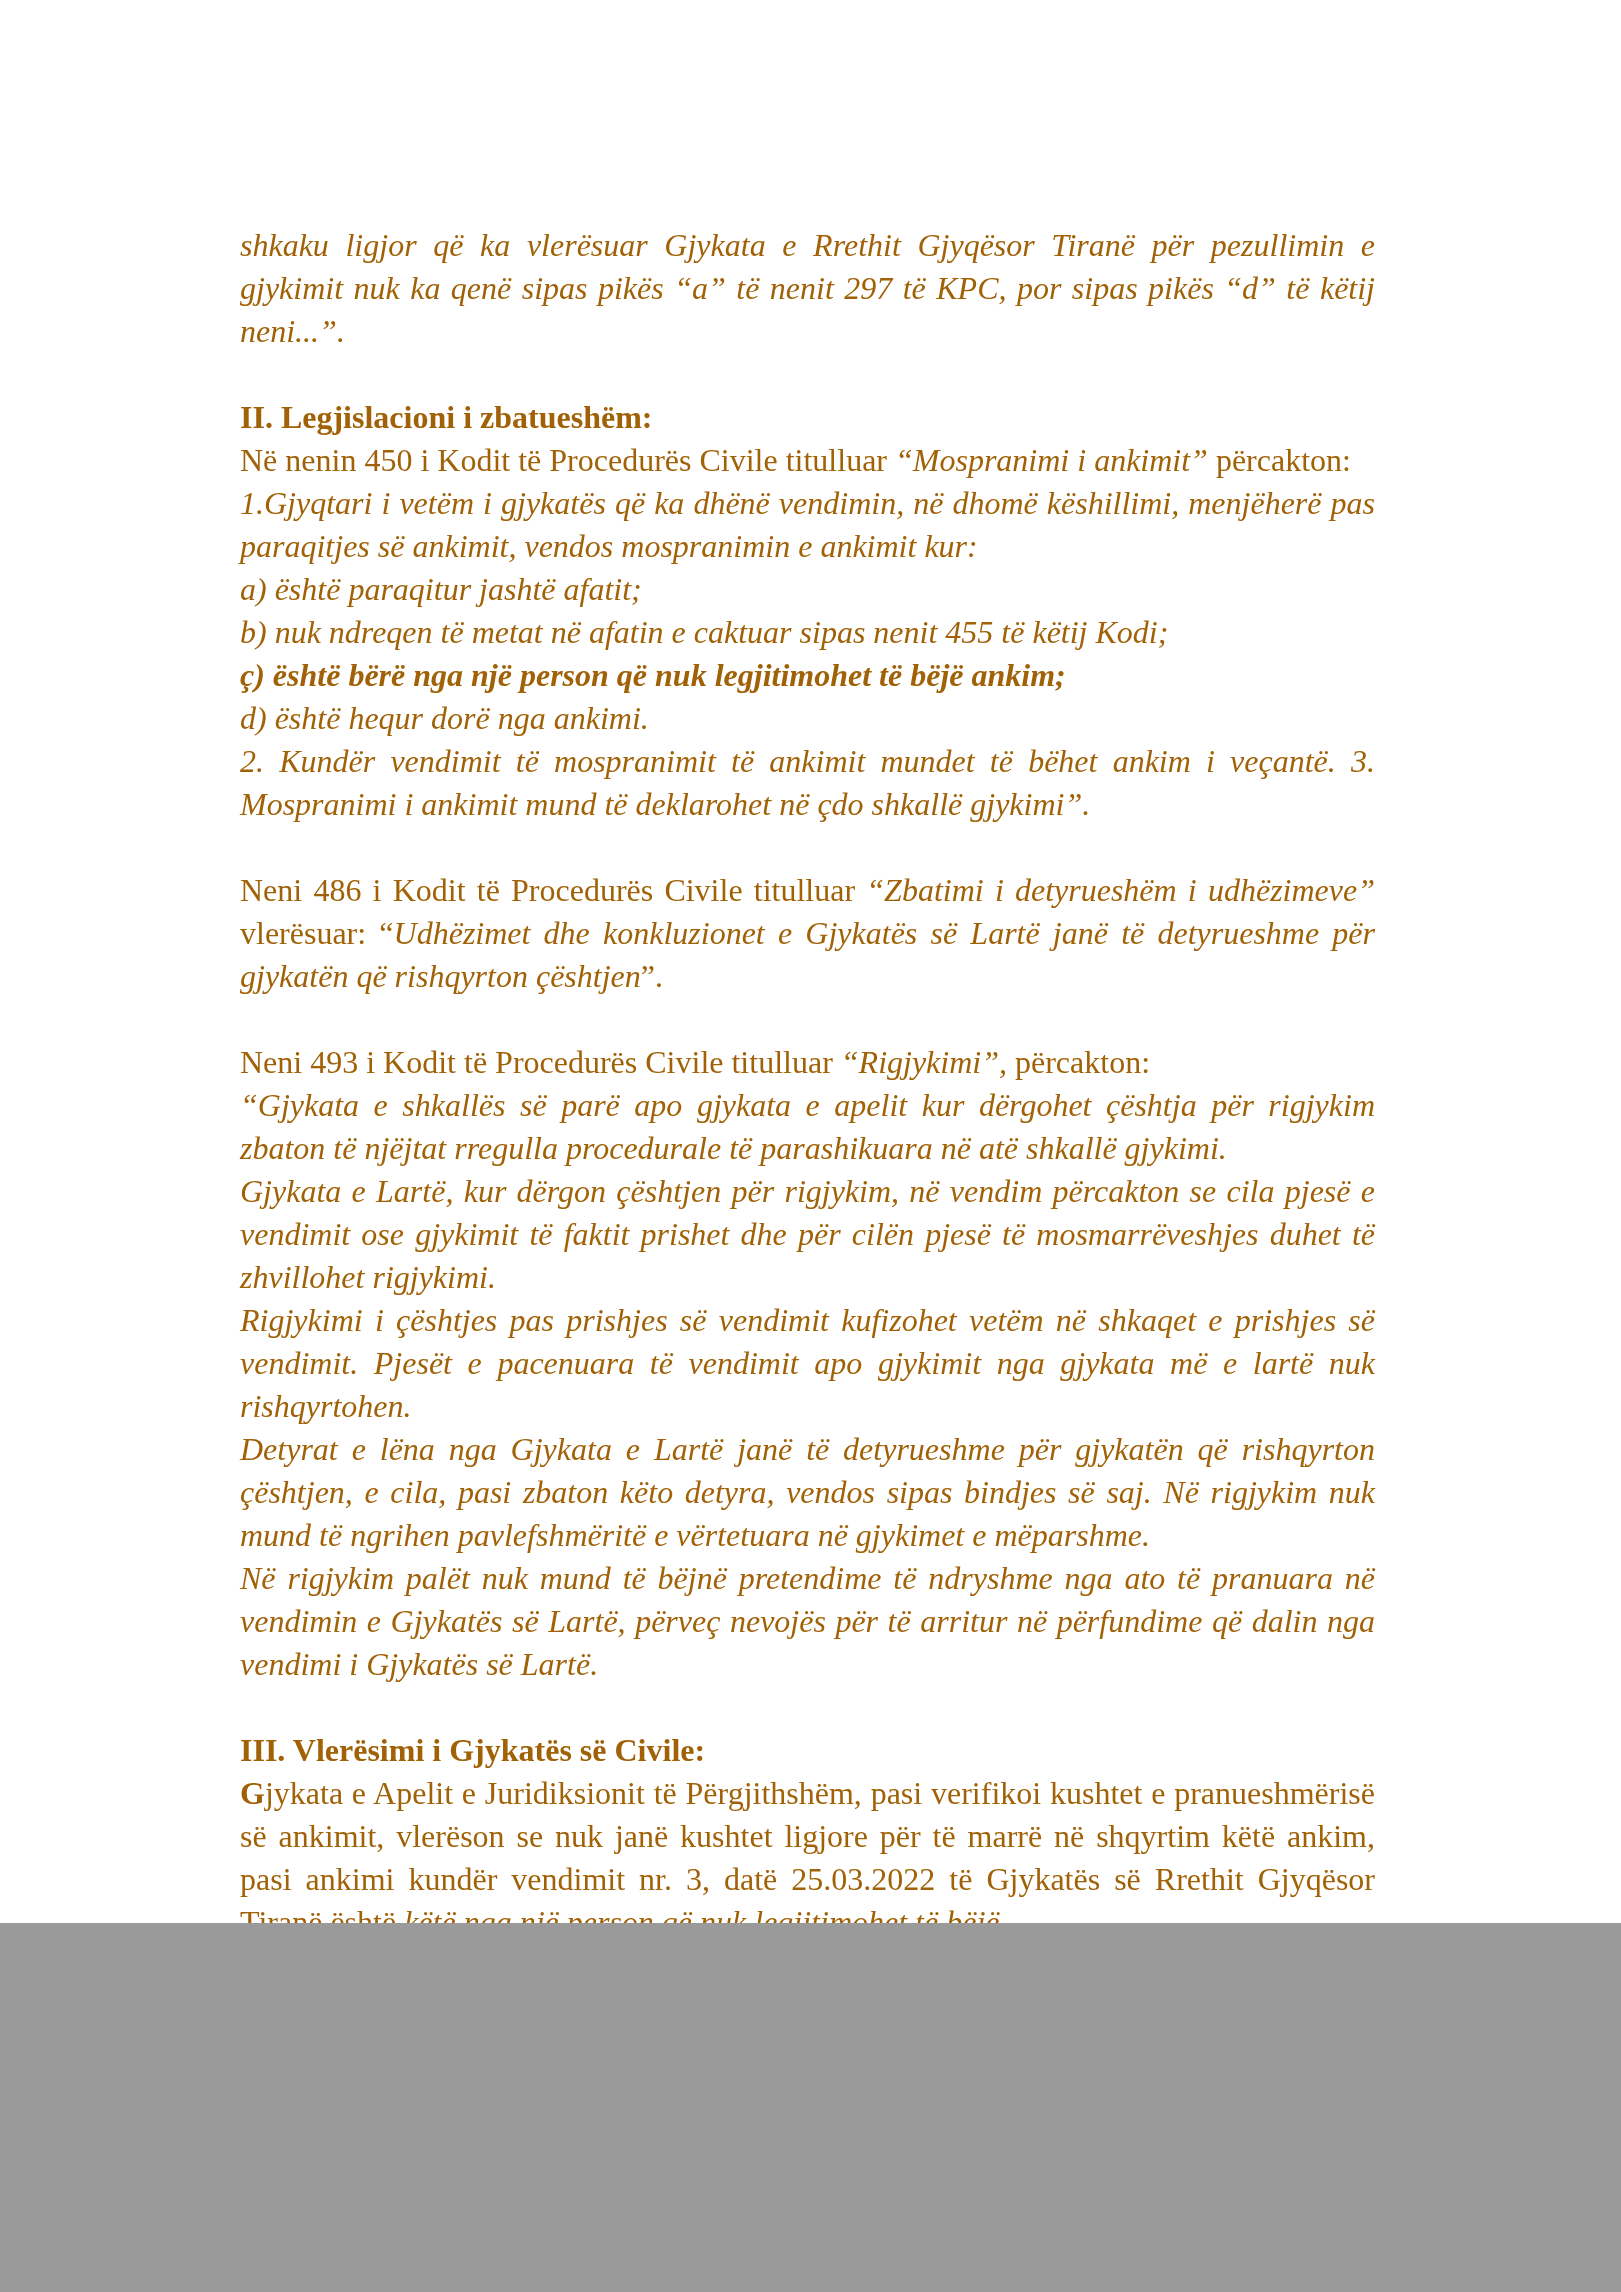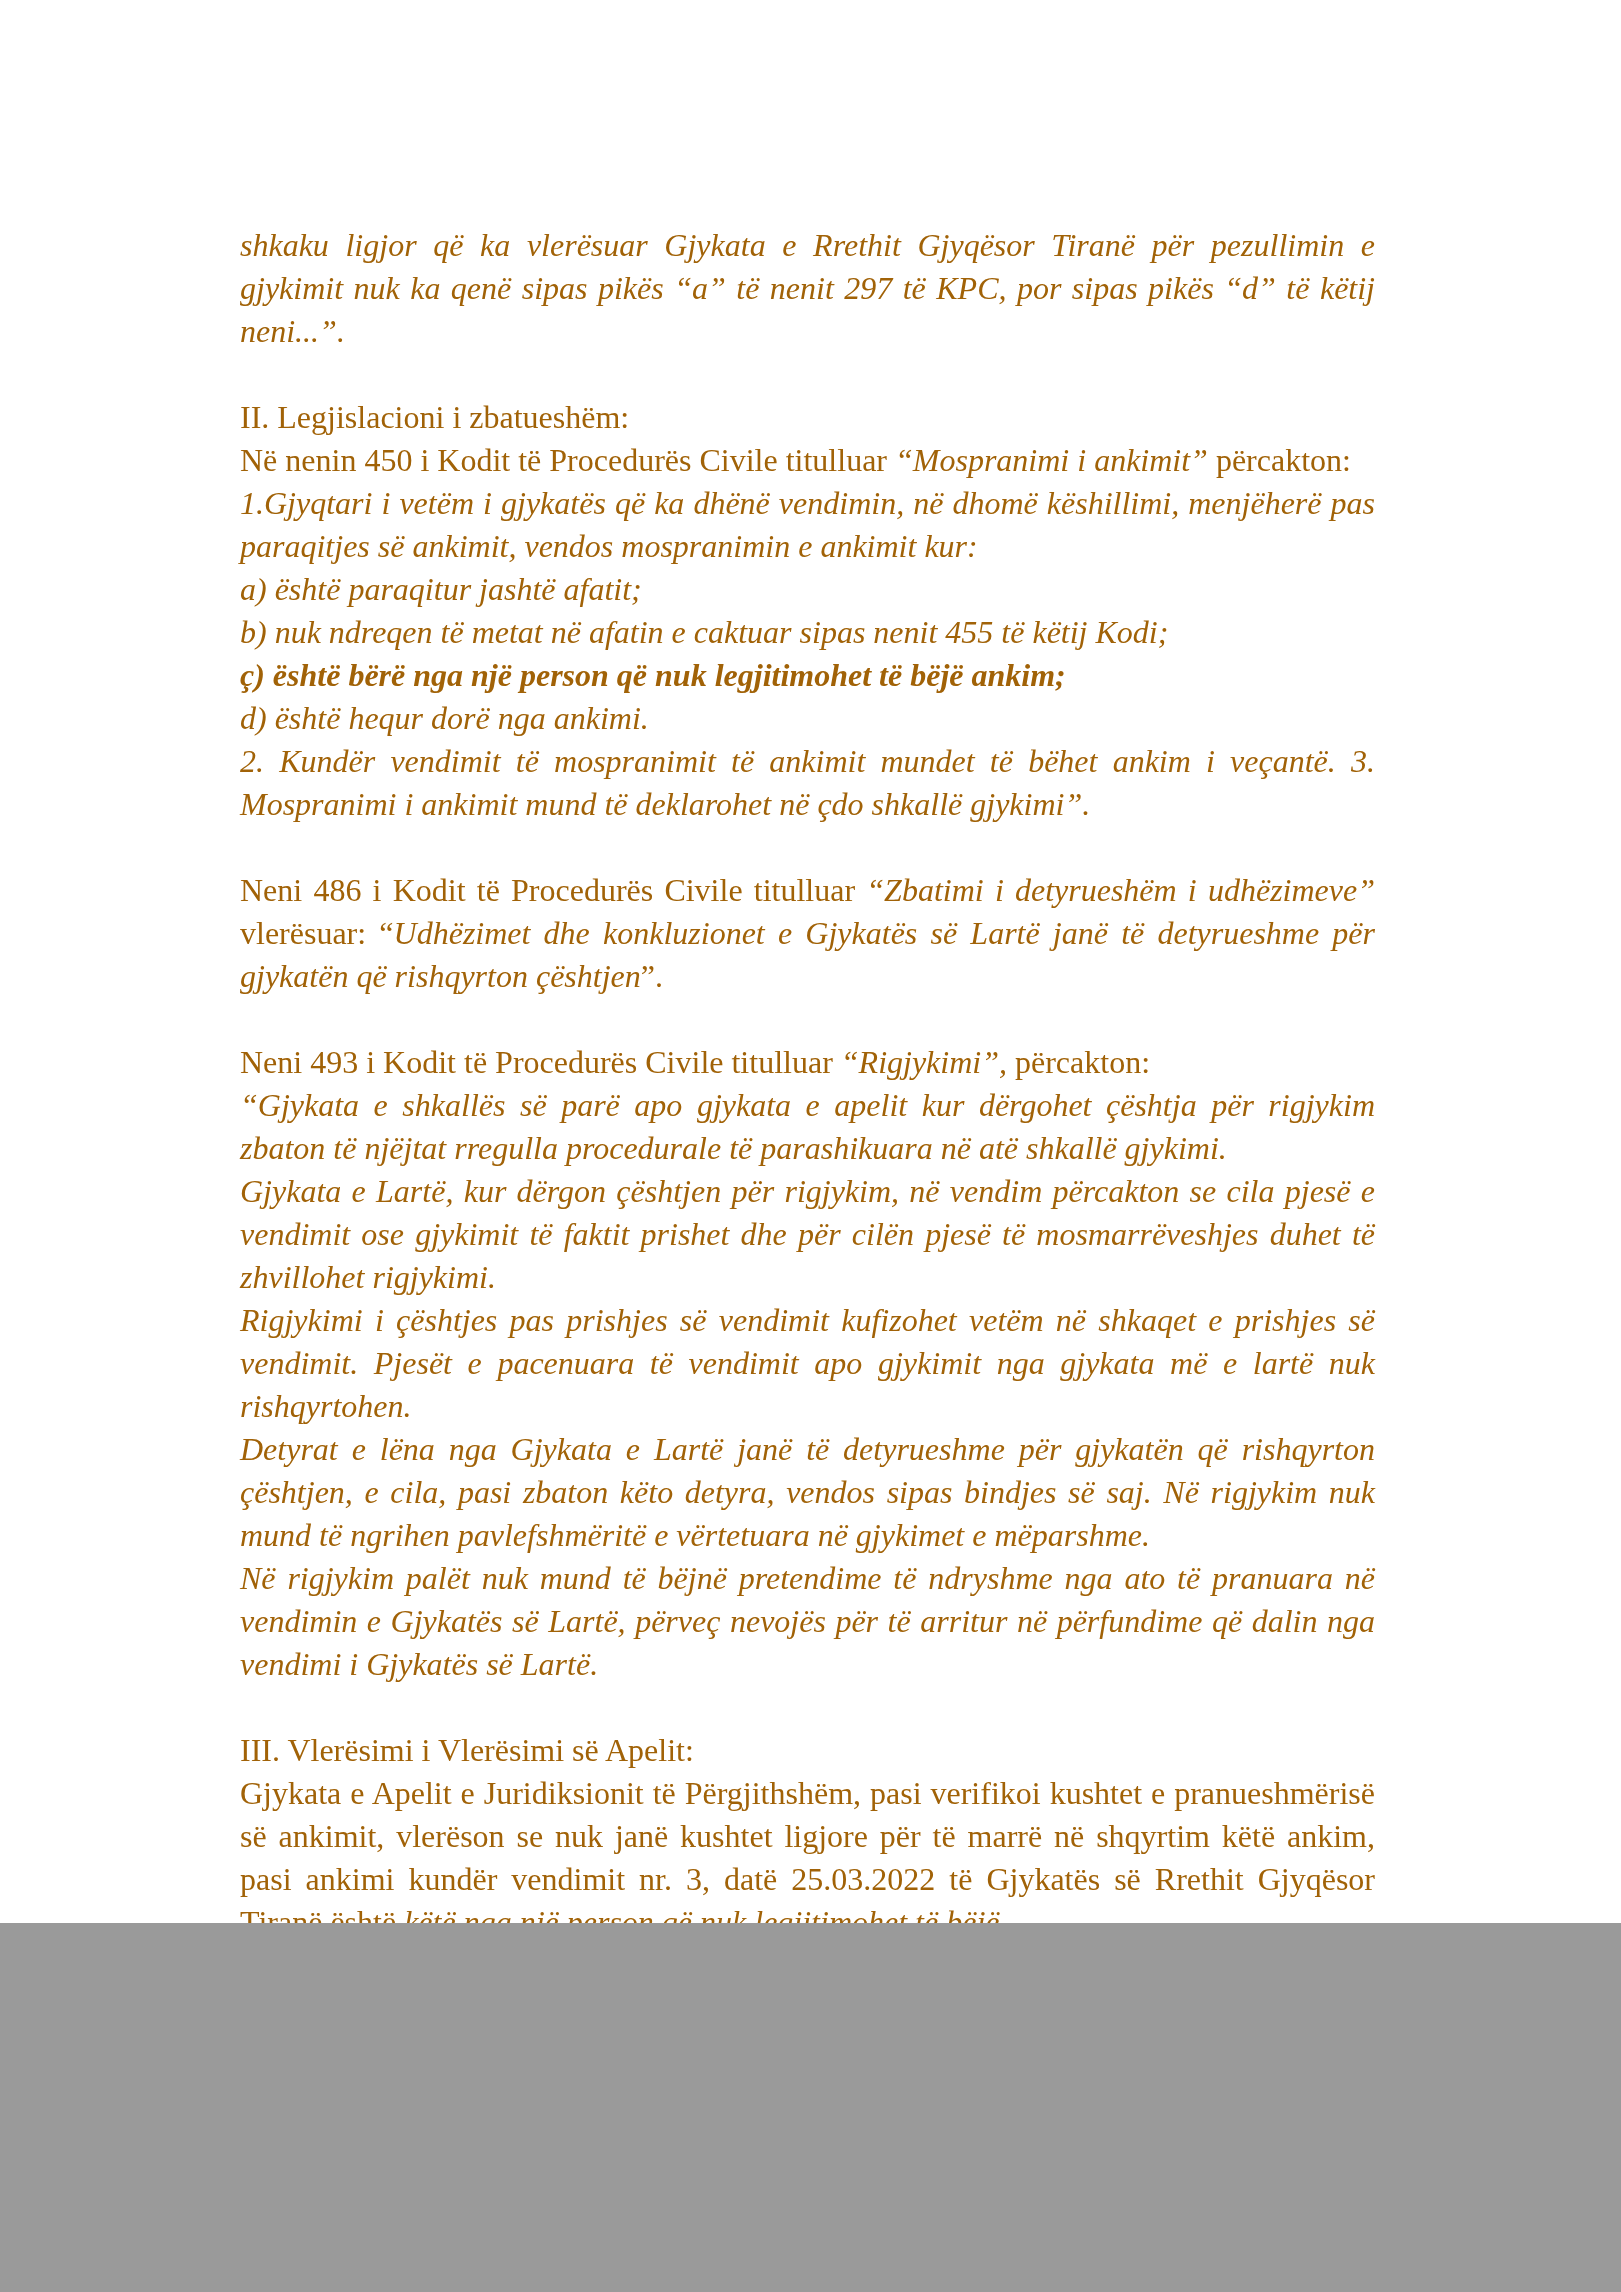--- a/index.html
+++ b/index.html
@@ -18,21 +18,21 @@
     left: 240px;
     top: 224px;
     width: 1135px;
     font-size: 32px;
     line-height: 43px;
     text-align: justify;
   }
   .content p { margin: 0; padding: 0; }
   .gap { margin-top: 43px !important; }
   .i  { font-style: italic; }
-  .b  { font-weight: 400; }
+  .b  { font-weight: 700; }
   .bi { font-weight: 700; font-style: italic; }
   .page-num {
     position: absolute;
     left: 240px;
     top: 2105px;
     width: 1135px;
     text-align: right;
     font-size: 42px;
     line-height: 43px;
   }
@@ -69,21 +69,21 @@
     <p class="i">“Gjykata e shkallës së parë apo gjykata e apelit kur dërgohet çështja për rigjykim zbaton të njëjtat rregulla procedurale të parashikuara në atë shkallë gjykimi.</p>
 
     <p class="i">Gjykata e Lartë, kur dërgon çështjen për rigjykim, në vendim përcakton se cila pjesë e vendimit ose gjykimit të faktit prishet dhe për cilën pjesë të mosmarrëveshjes duhet të zhvillohet rigjykimi.</p>
 
     <p class="i">Rigjykimi i çështjes pas prishjes së vendimit kufizohet vetëm në shkaqet e prishjes së vendimit. Pjesët e pacenuara të vendimit apo gjykimit nga gjykata më e lartë nuk rishqyrtohen.</p>
 
     <p class="i">Detyrat e lëna nga Gjykata e Lartë janë të detyrueshme për gjykatën që rishqyrton çështjen, e cila, pasi zbaton këto detyra, vendos sipas bindjes së saj. Në rigjykim nuk mund të ngrihen pavlefshmëritë e vërtetuara në gjykimet e mëparshme.</p>
 
     <p class="i">Në rigjykim palët nuk mund të bëjnë pretendime të ndryshme nga ato të pranuara në vendimin e Gjykatës së Lartë, përveç nevojës për të arritur në përfundime që dalin nga vendimi i Gjykatës së Lartë.</p>
 
-    <p class="b gap">III. Vlerësimi i Vlerësimi së Apelit:</p>
+    <p class="b gap">III. Vlerësimi i Gjykatës së Civile:</p>
 
     <p><span class="b">G</span><span>jykata e Apelit e Juridiksionit të Përgjithshëm, pasi verifikoi kushtet e pranueshmërisë së ankimit, vlerëson se nuk janë kushtet ligjore për të marrë në shqyrtim këtë ankim, pasi ankimi kundër vendimit nr. 3, datë 25.03.2022 të Gjykatës së Rrethit Gjyqësor Tiranë është </span><span class="i">këtë nga një person që nuk legjitimohet të bëjë</span></p>
 
   </div>
 
   <div class="page-num">24</div>
 </div>
 
 
 </body></html>

